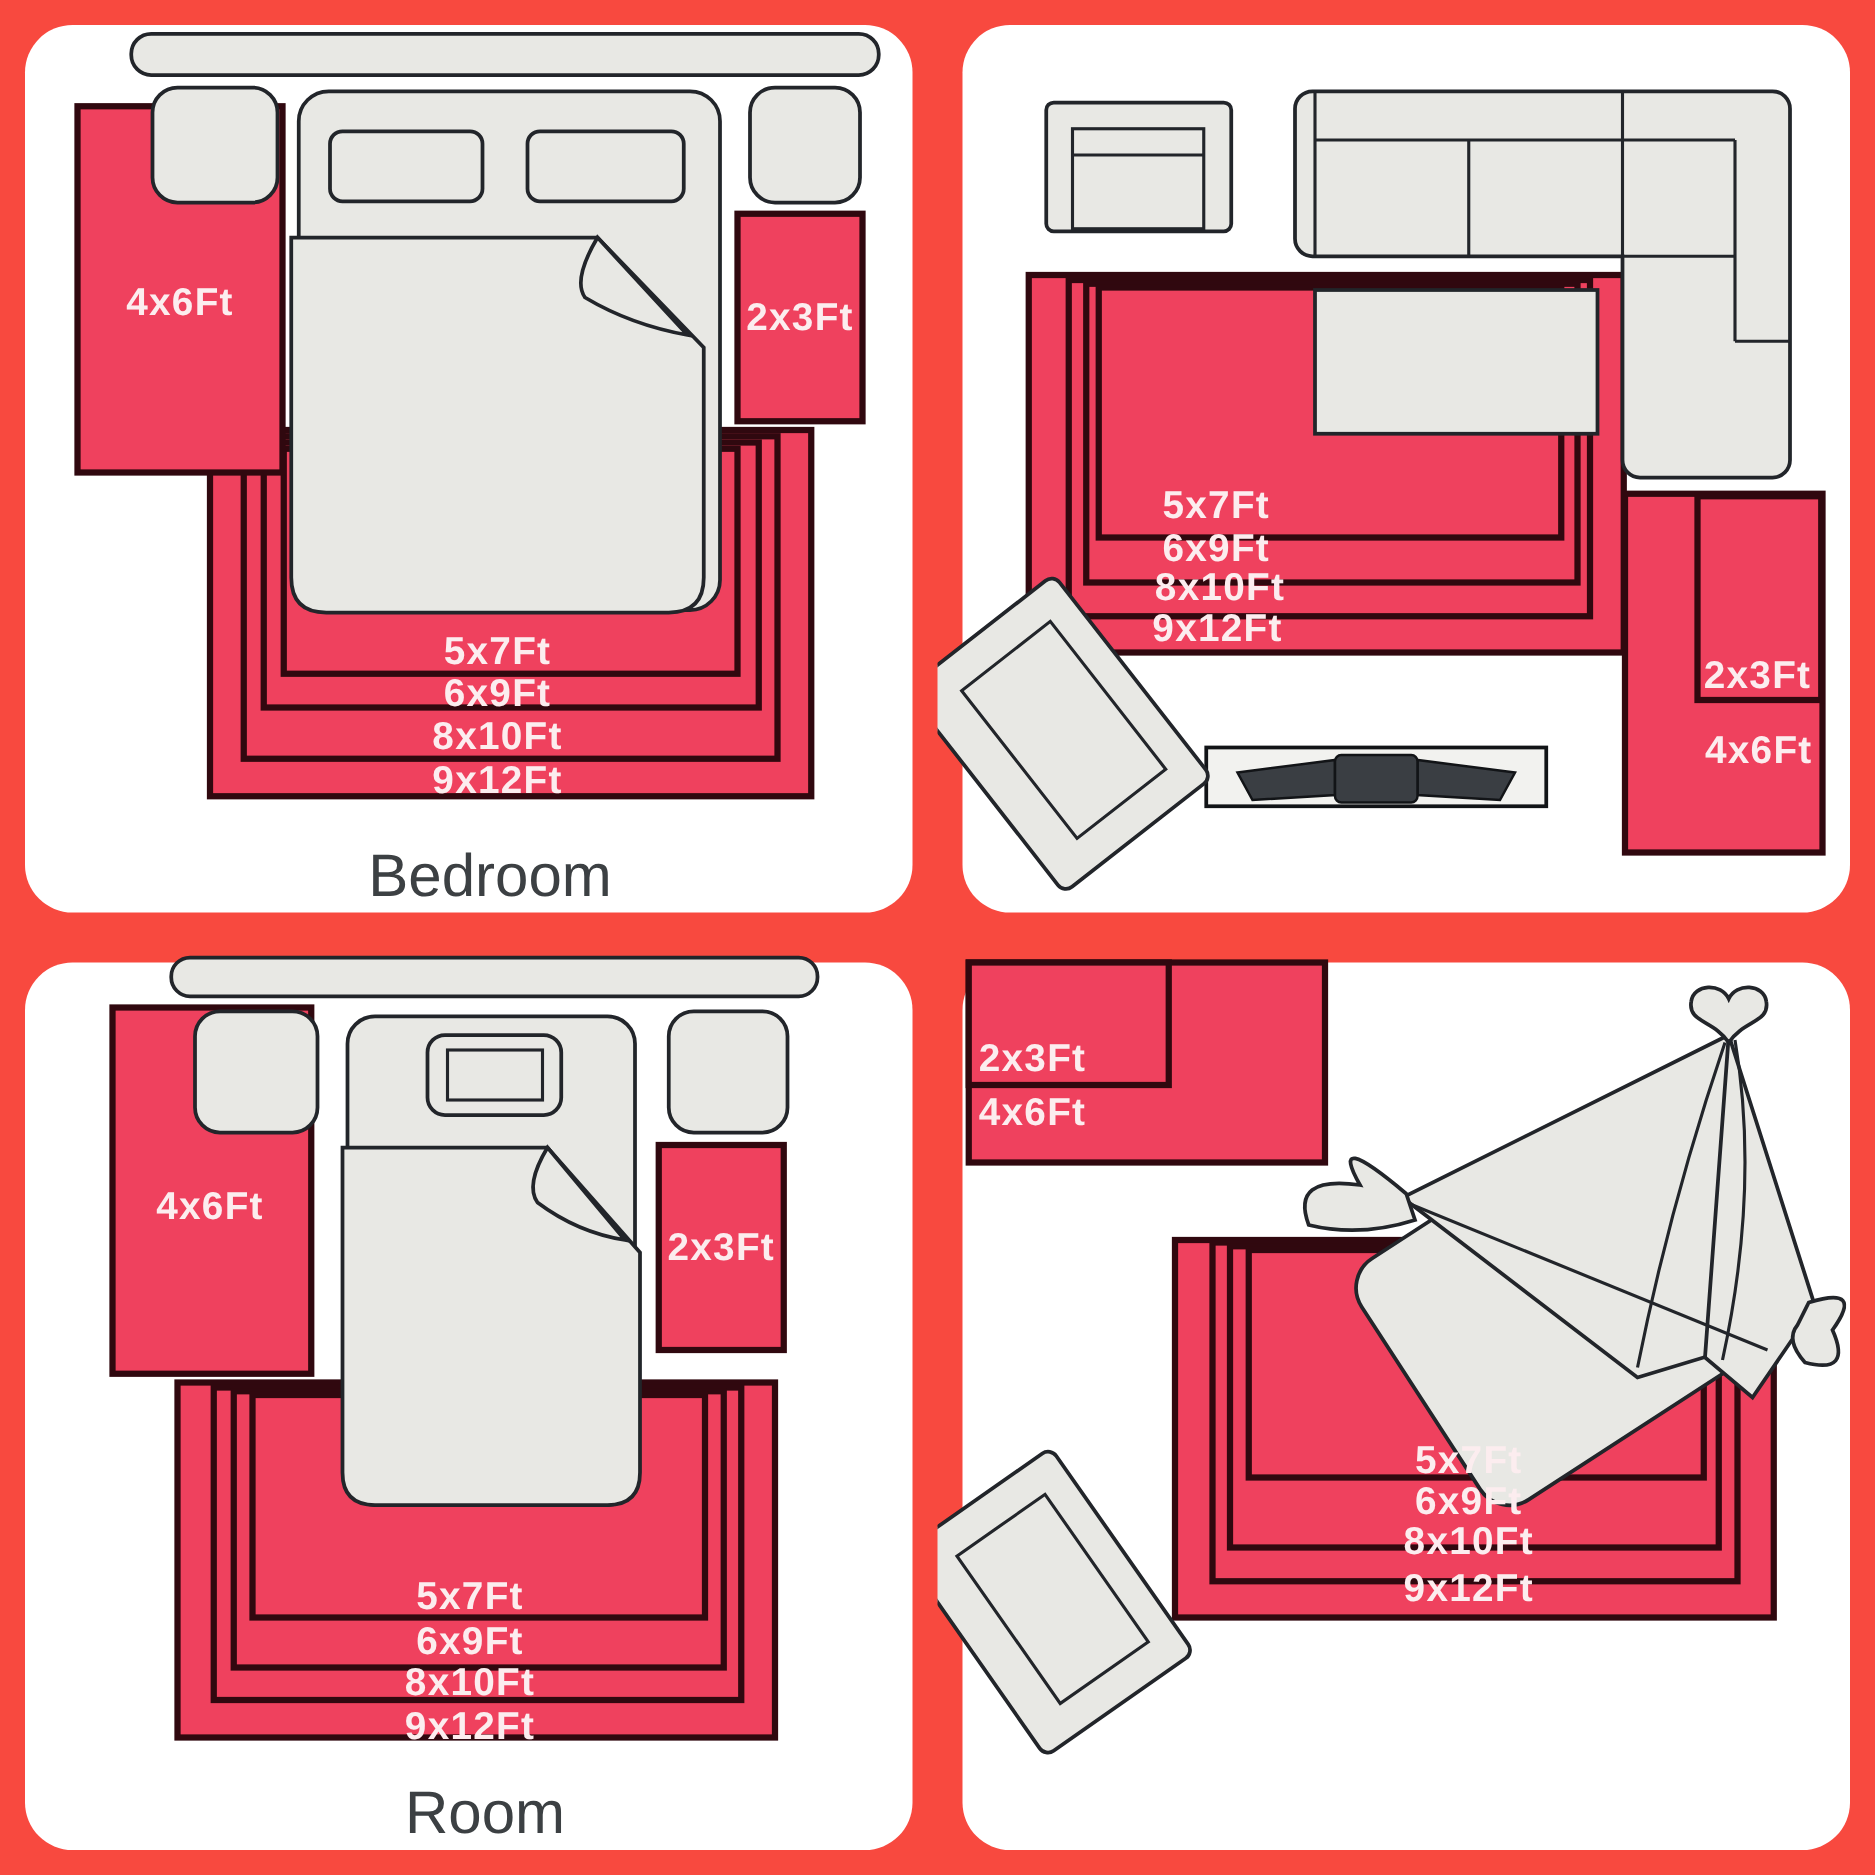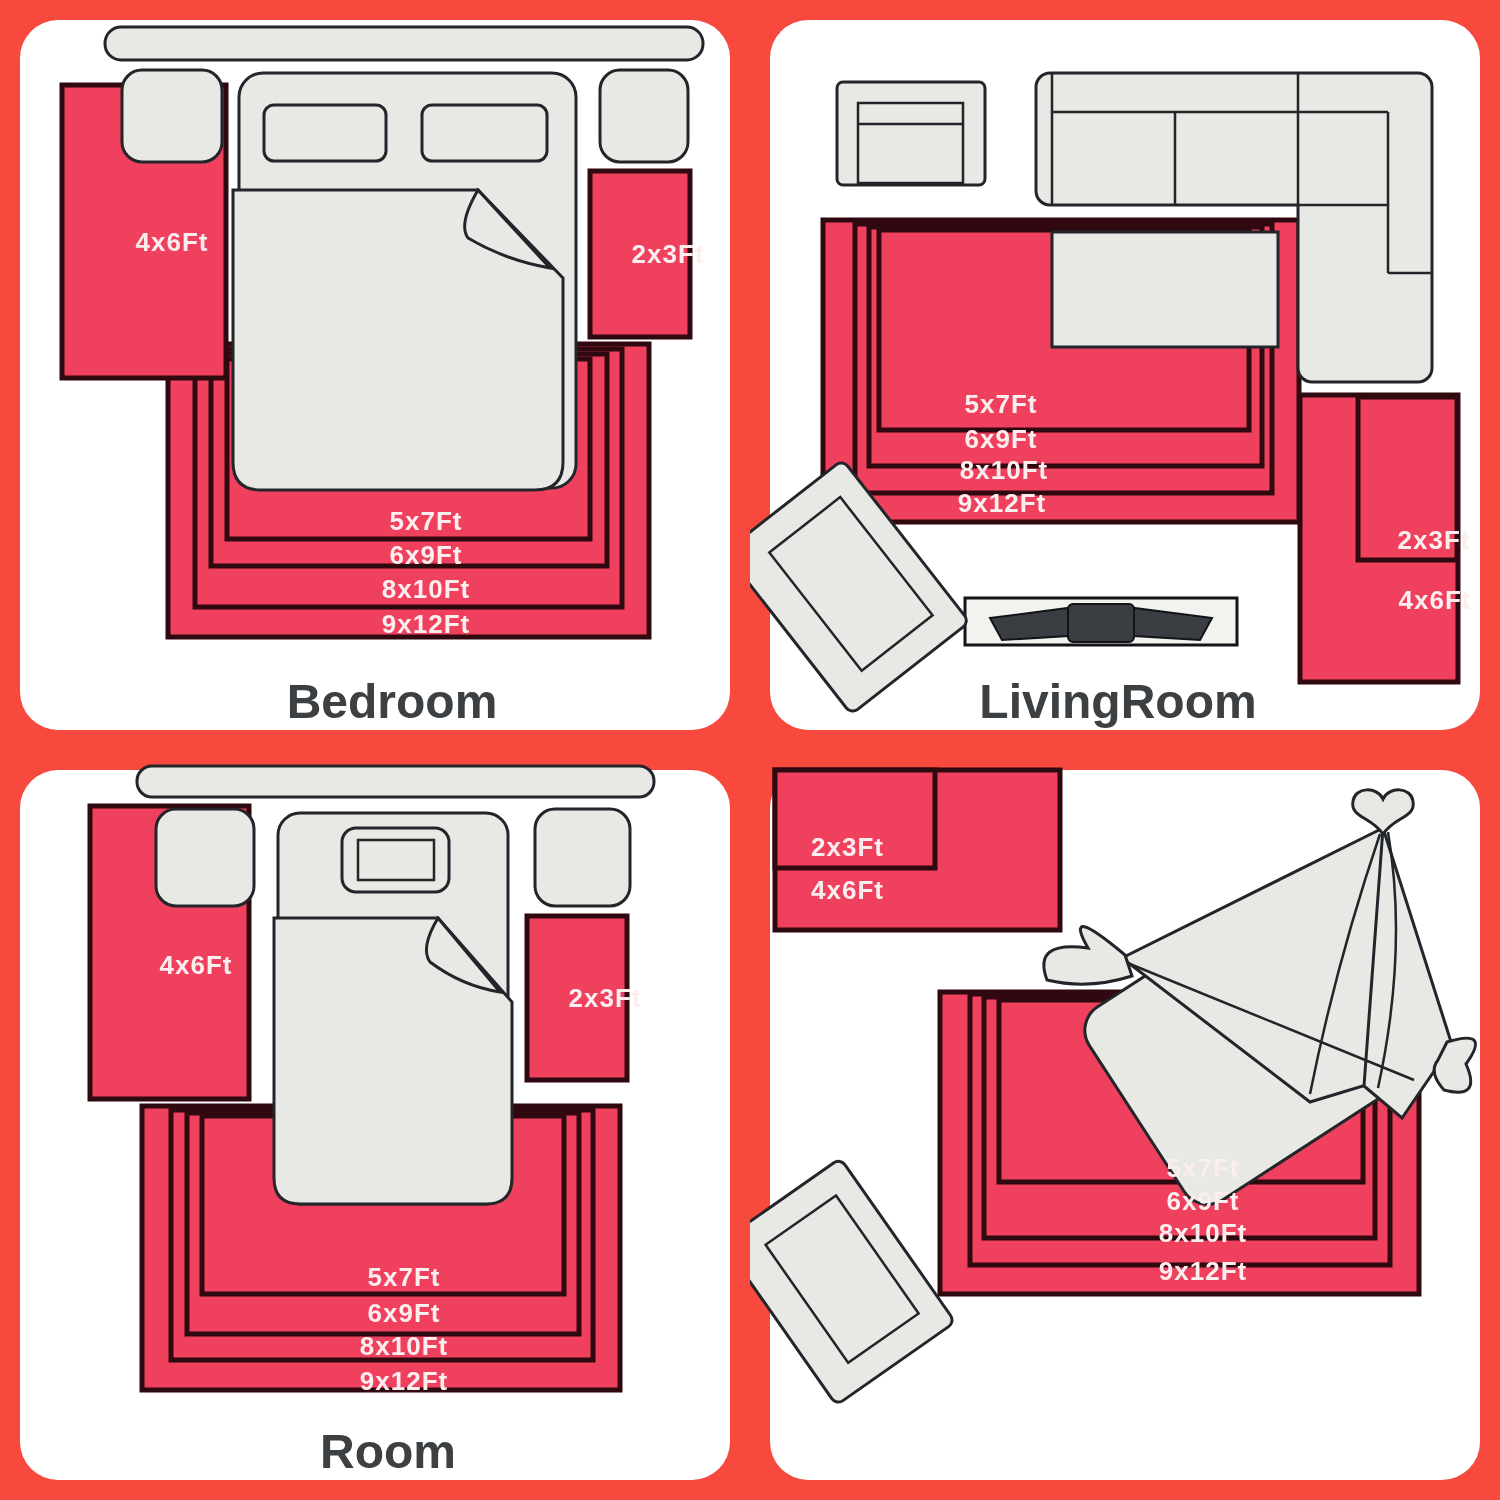--- a/index.html
+++ b/index.html
@@ -5,24 +5,24 @@
   html,body{margin:0;padding:0;background:#F8493F;}
   .stage{position:relative;width:1500px;height:1500px;background:#F8493F;overflow:hidden;
          font-family:"Liberation Sans",sans-serif;}
   .quad{position:absolute;width:750px;height:750px;}
   .card{position:absolute;left:20px;top:20px;width:710px;height:710px;background:#FFFFFF;border-radius:38px;}
   svg.scene{position:absolute;left:0;top:0;width:750px;height:750px;}
   .rug{fill:#EF415E;stroke:#30080F;stroke-width:5;}
   .furn{fill:#E8E8E4;stroke:#22252A;stroke-width:3;}
   .furn-line{fill:none;stroke:#22252A;stroke-width:2.5;}
   .dark{fill:#3A3E43;stroke:#121417;stroke-width:2;}
-  .size-label{position:absolute;color:#FCEDEF;font-weight:bold;font-size:26px;letter-spacing:1px;
-              transform:translate(-50%,-50%);white-space:nowrap;margin-left:28px;}
+  .size-label{position:absolute;color:#FCEDEF;font-weight:bold;font-size:31px;letter-spacing:1px;
+              transform:translate(-50%,-50%);white-space:nowrap;}
   .size-label.left-align{transform:translateY(-50%);}
-  .panel-title{position:absolute;color:#3C4043;font-weight:bold;font-size:48px;
+  .panel-title{position:absolute;color:#3C4043;font-weight:normal;font-size:48px;
                transform:translate(-50%,-50%);white-space:nowrap;}
 </style>
 </head>
 <body>
 
 <div class="stage">
 
   <div class="quad" style="left:0;top:0">
     <div class="card"></div>
     <svg class="scene" viewBox="0 0 750 750">
@@ -94,21 +94,20 @@
         <rect class="furn" x="-75" y="-103" width="150" height="206" rx="8"></rect>
         <rect class="furn-line" x="-40" y="-75" width="90" height="150"></rect>
       </g>
     </svg>
     <div class="size-label" style="left:223px;top:404px">5x7Ft</div>
     <div class="size-label" style="left:223px;top:439px">6x9Ft</div>
     <div class="size-label" style="left:226px;top:470px">8x10Ft</div>
     <div class="size-label" style="left:224px;top:503px">9x12Ft</div>
     <div class="size-label" style="left:656px;top:540px">2x3Ft</div>
     <div class="size-label" style="left:657px;top:600px">4x6Ft</div>
-    <div class="panel-title" style="left:368px;top:701px">LivingRoom</div>
   </div>
 
   <div class="quad" style="left:0;top:750px">
     <div class="card"></div>
     <svg class="scene" viewBox="0 0 750 750">
       <g>
         <rect class="rug" x="142" y="356" width="478" height="284"></rect>
         <rect class="rug" x="171" y="360" width="422" height="250"></rect>
         <rect class="rug" x="187" y="363" width="392" height="221"></rect>
         <rect class="rug" x="202" y="366" width="362" height="178"></rect>

